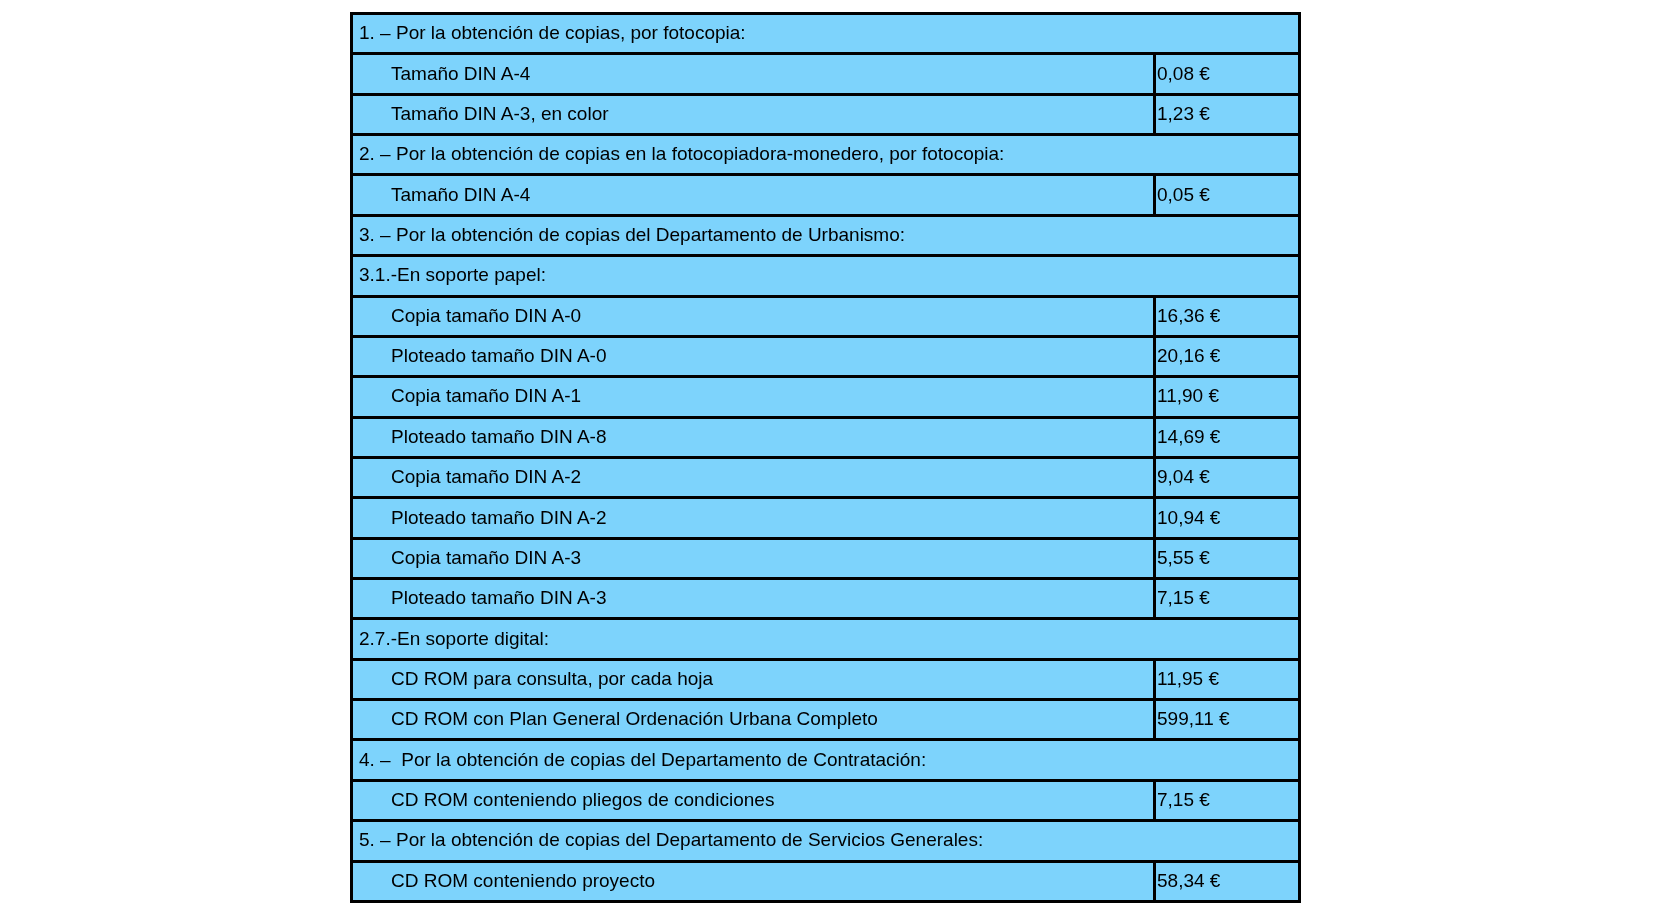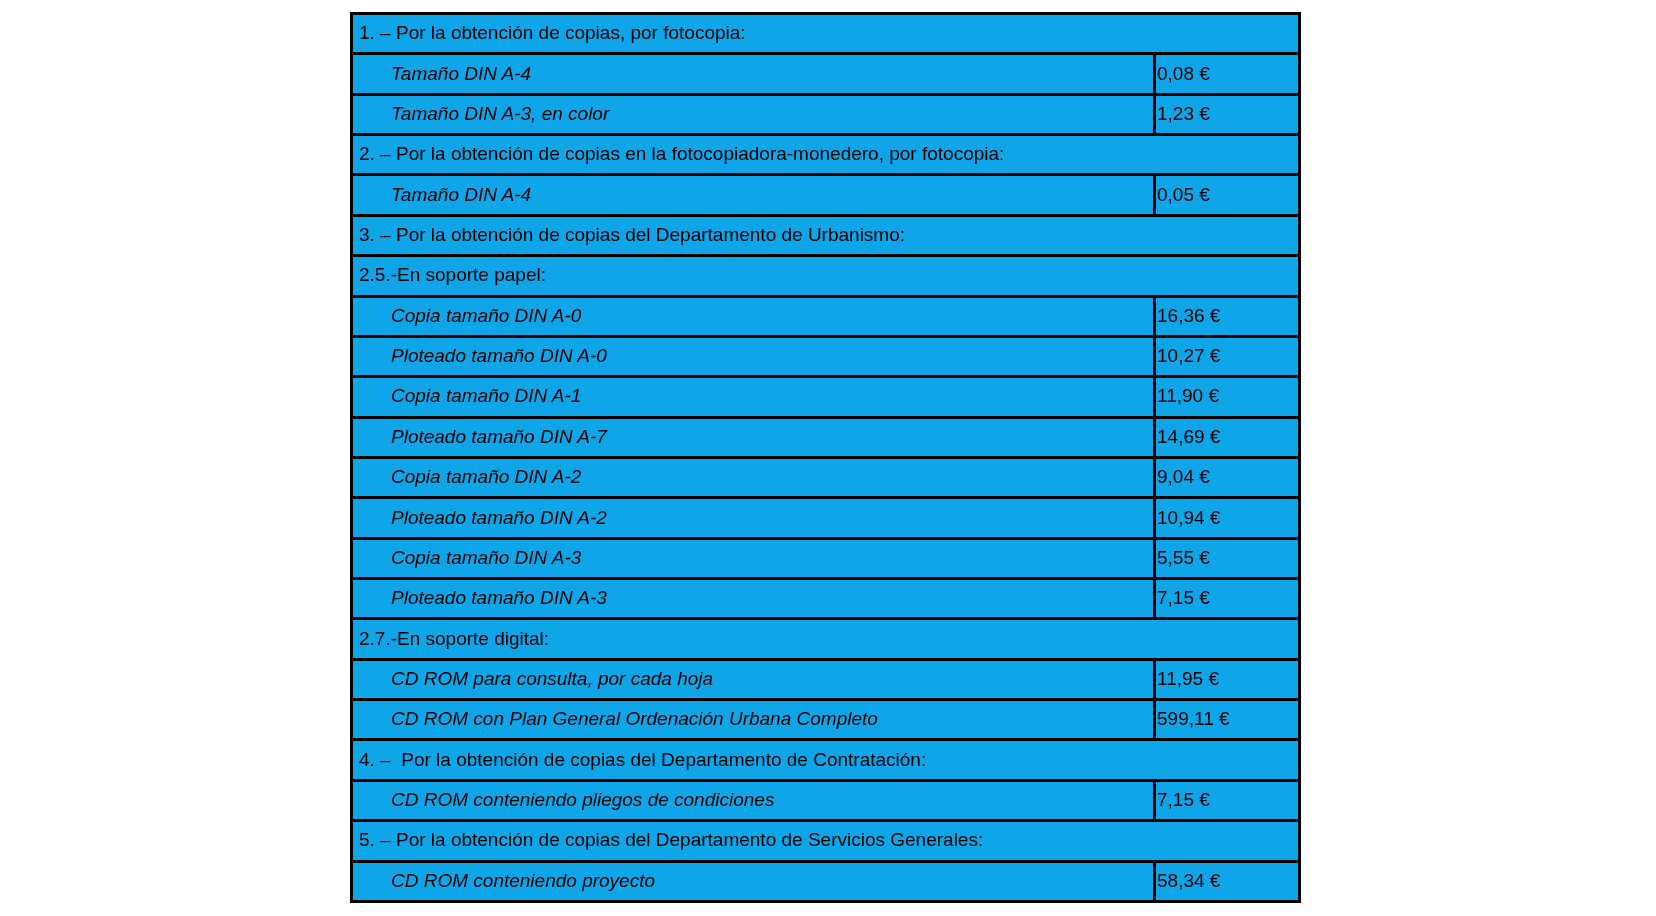--- a/index.html
+++ b/index.html
@@ -18,41 +18,40 @@
   .table-wrap {
     position: absolute;
     left: 350px;
     top: 12px;
   }
   table.fees {
     border-collapse: collapse;
     table-layout: fixed;
     width: 948px;
     height: 891px;
-    background: #0ea5e9;
+    background: #7dd3fc;
   }
   table.fees td {
     border: 3px solid #000000;
     font-size: 19px;
     line-height: 1.1;
     padding-top: 0;
     padding-bottom: 0;
     vertical-align: middle;
     overflow: hidden;
   }
   td.section-cell {
     padding-left: 6px;
     padding-right: 4px;
     white-space: pre-wrap;
   }
   td.item-cell {
     padding-left: 38px;
     padding-right: 4px;
     white-space: nowrap;
-    font-style: italic;
   }
   td.price-cell {
     white-space: nowrap;
   }
 </style>
 </head>
 <body>
 
 <div class="table-wrap">
   <table class="fees">
@@ -76,36 +75,36 @@
           <td colspan="2" class="section-cell">2. – Por la obtención de copias en la fotocopiadora-monedero, por fotocopia:</td>
         </tr>
         <tr>
           <td class="item-cell">Tamaño DIN A-4</td>
           <td class="price-cell">0,05 €</td>
         </tr>
         <tr>
           <td colspan="2" class="section-cell">3. – Por la obtención de copias del Departamento de Urbanismo:</td>
         </tr>
         <tr>
-          <td colspan="2" class="section-cell">2.5.-En soporte papel:</td>
+          <td colspan="2" class="section-cell">3.1.-En soporte papel:</td>
         </tr>
         <tr>
           <td class="item-cell">Copia tamaño DIN A-0</td>
           <td class="price-cell">16,36 €</td>
         </tr>
         <tr>
           <td class="item-cell">Ploteado tamaño DIN A-0</td>
-          <td class="price-cell">10,27 €</td>
+          <td class="price-cell">20,16 €</td>
         </tr>
         <tr>
           <td class="item-cell">Copia tamaño DIN A-1</td>
           <td class="price-cell">11,90 €</td>
         </tr>
         <tr>
-          <td class="item-cell">Ploteado tamaño DIN A-7</td>
+          <td class="item-cell">Ploteado tamaño DIN A-8</td>
           <td class="price-cell">14,69 €</td>
         </tr>
         <tr>
           <td class="item-cell">Copia tamaño DIN A-2</td>
           <td class="price-cell">9,04 €</td>
         </tr>
         <tr>
           <td class="item-cell">Ploteado tamaño DIN A-2</td>
           <td class="price-cell">10,94 €</td>
         </tr>

